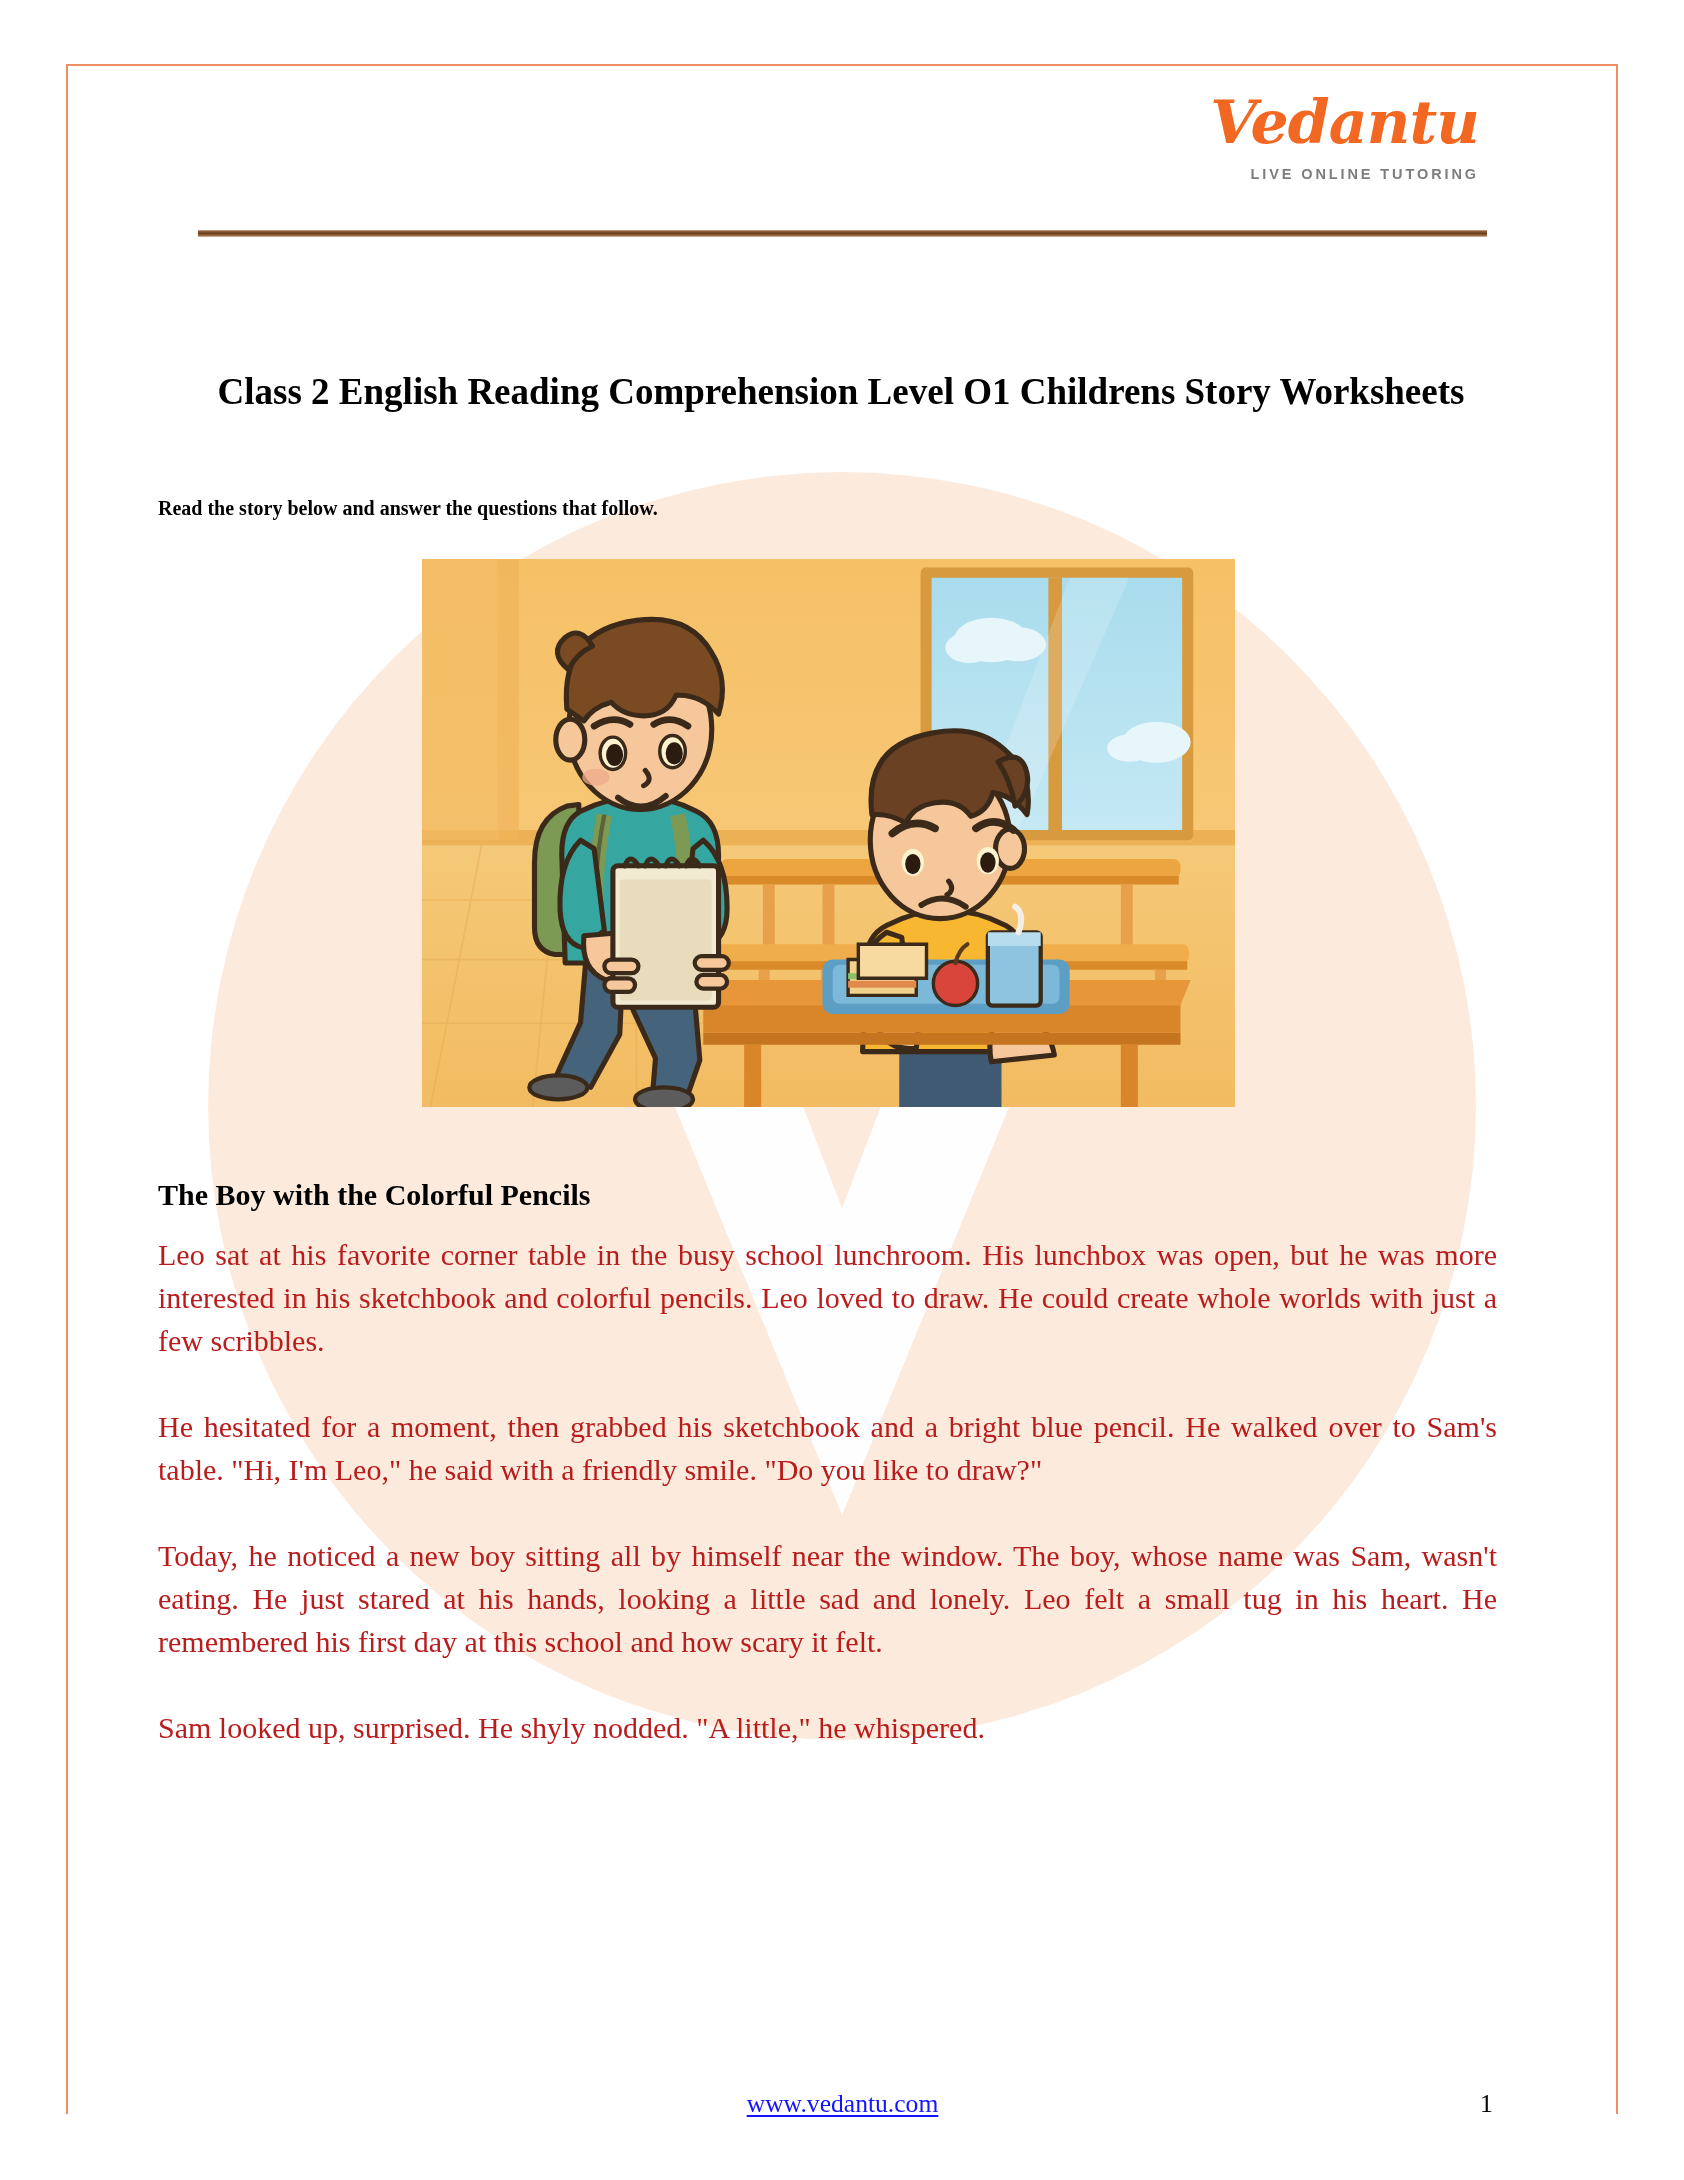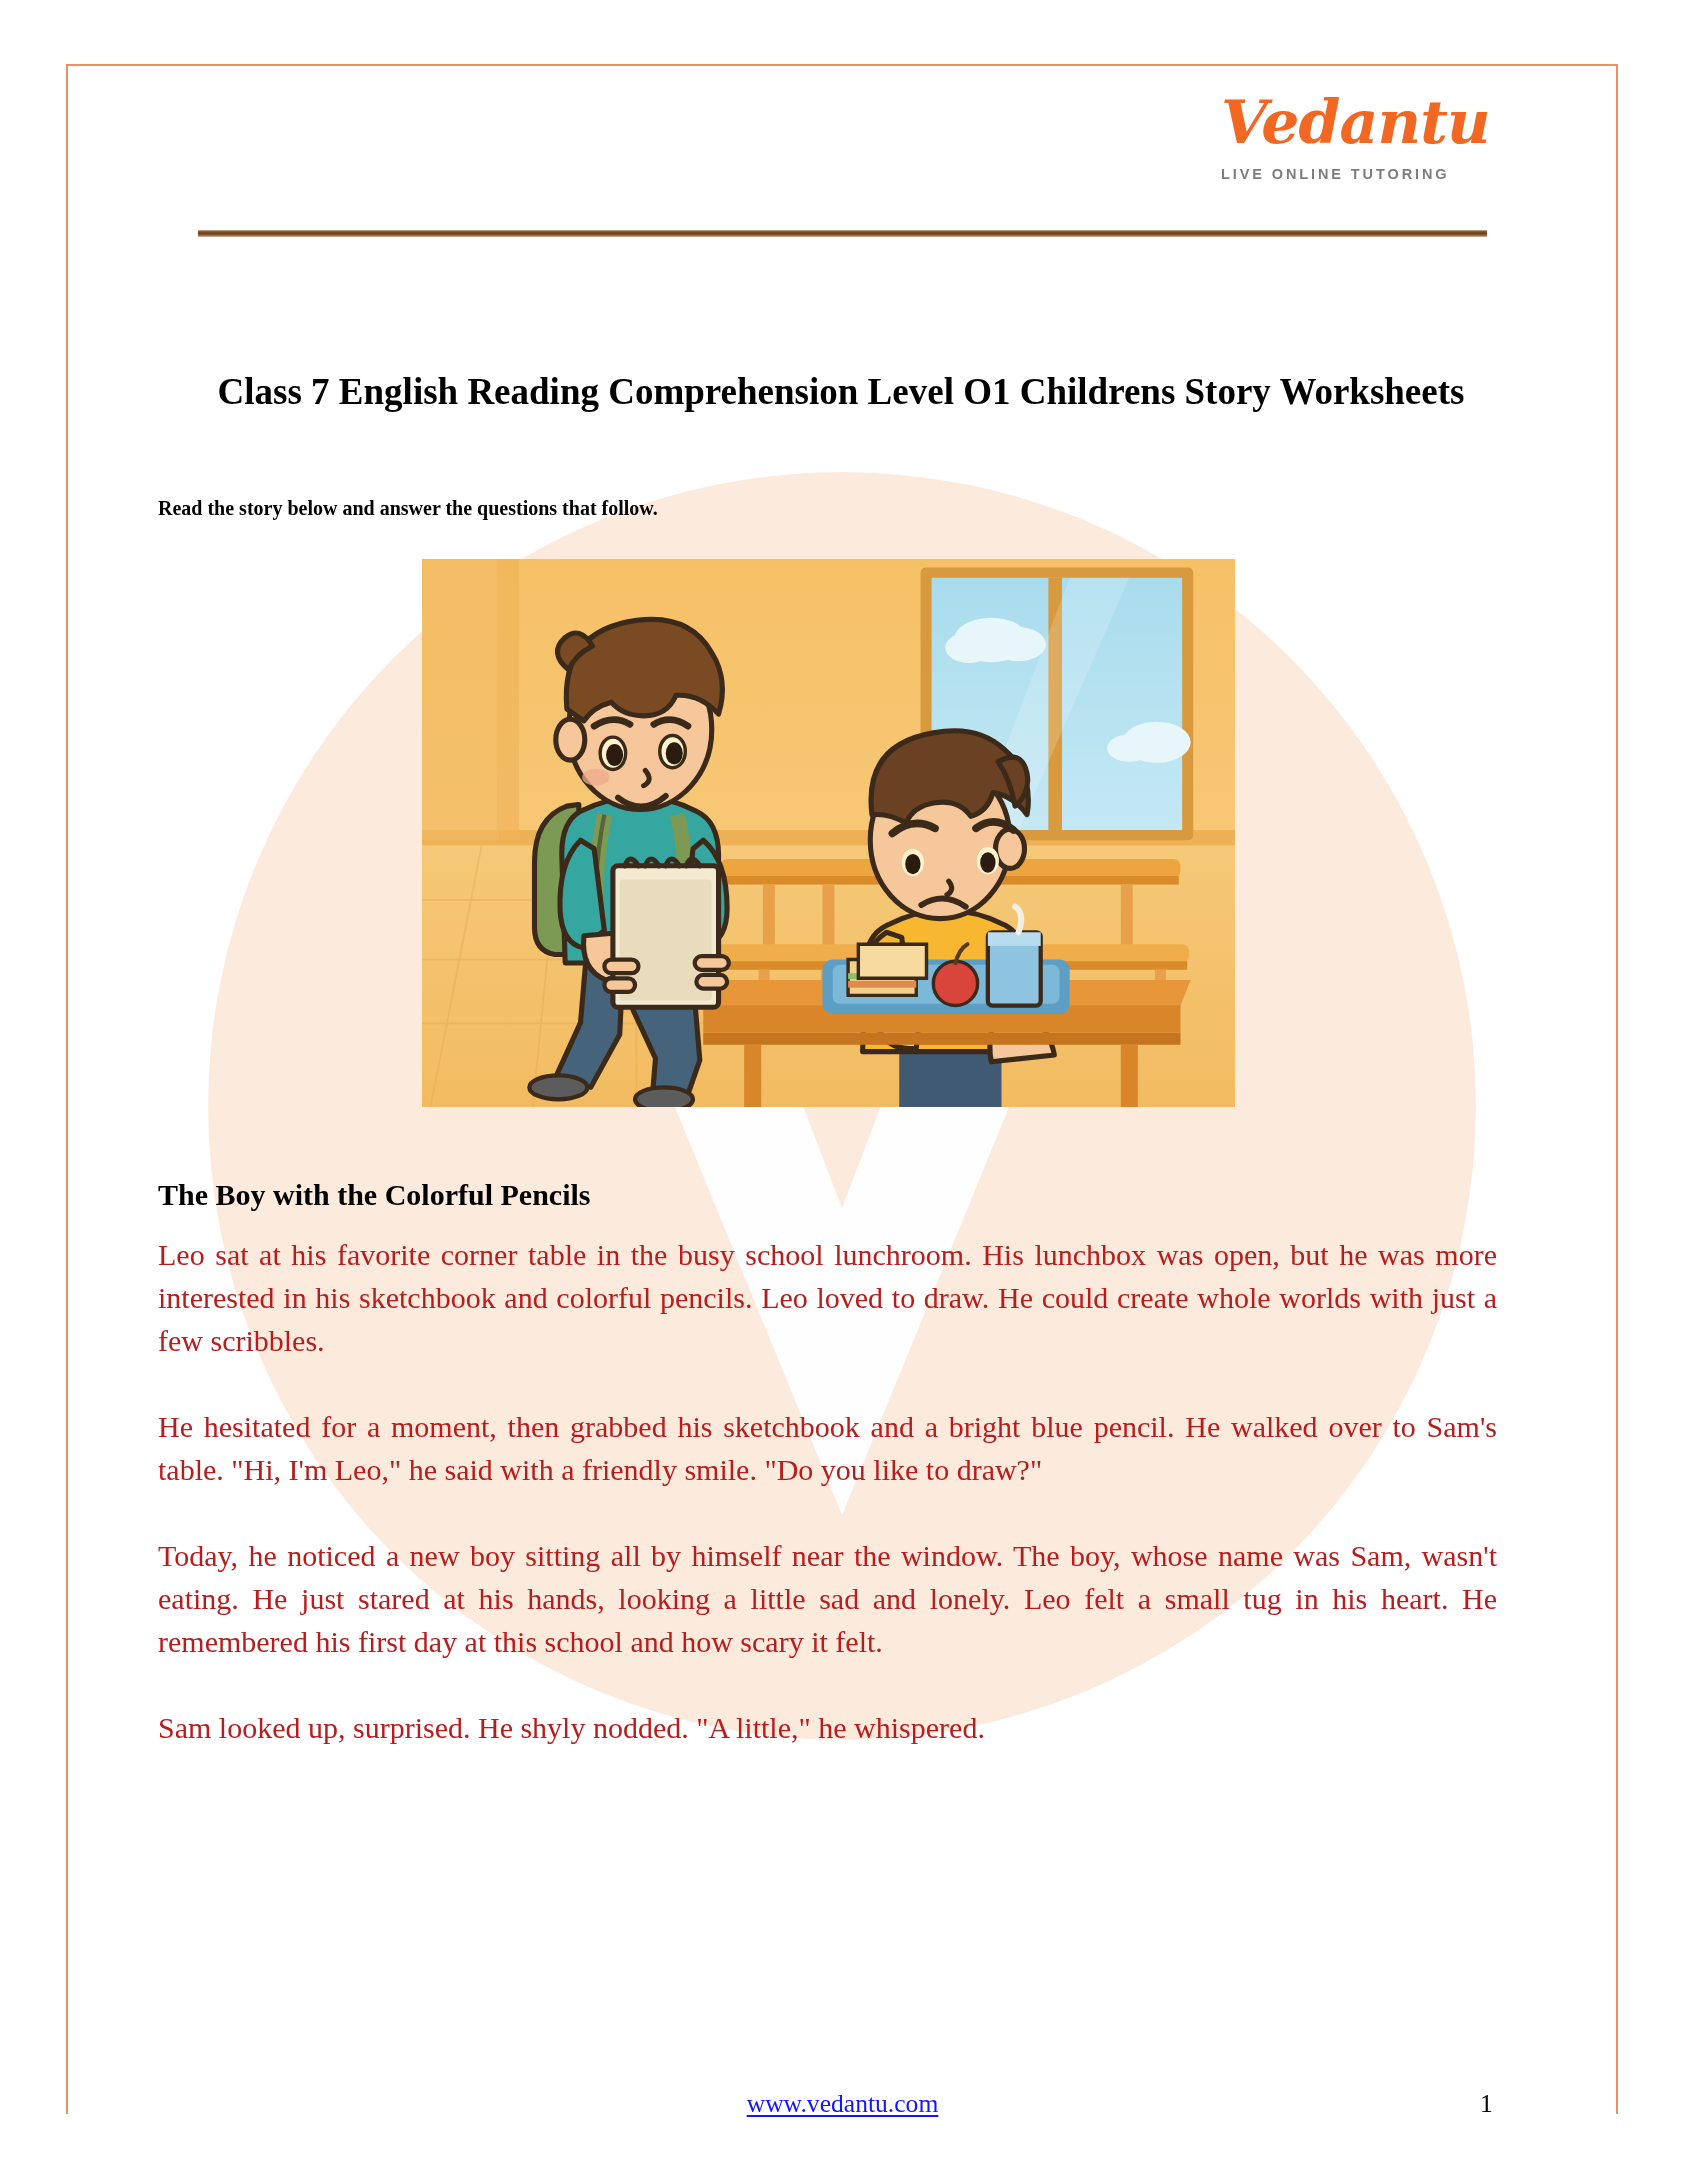--- a/index.html
+++ b/index.html
@@ -46,24 +46,24 @@
   
   #content {
     position: absolute;
     inset: 0;
     z-index: 2;
   }
 
   
   #header-logo {
     position: absolute;
-    right: 174px;
+    right: 206px;
     top: 92px;
     width: 290px;
-    text-align: left;
+    text-align: right;
   }
   .logo-word {
     font-family: "DejaVu Serif", serif;
     font-style: italic;
     font-weight: 700;
     font-size: 60px;
     line-height: 1.0;
     color: #f26722;
     letter-spacing: -0.9px;
     white-space: nowrap;
@@ -185,21 +185,21 @@
 
   <div id="content">
 
     <div id="header-logo">
       <div class="logo-word">Vedantu</div>
       <div class="logo-tag">LIVE ONLINE TUTORING</div>
     </div>
 
     <div id="header-rule"></div>
 
-    <h1 id="doc-title">Class 7 English Reading Comprehension Level O1 Childrens Story Worksheets</h1>
+    <h1 id="doc-title">Class 2 English Reading Comprehension Level O1 Childrens Story Worksheets</h1>
 
     <div id="instruction">Read the story below and answer the questions that follow.</div>
 
     <div id="illustration">
       <svg viewBox="0 0 954 643" xmlns="http://www.w3.org/2000/svg">
         <defs>
           <linearGradient id="wallG" x1="0" y1="0" x2="0" y2="1">
             <stop offset="0%" stop-color="#f6c066"></stop>
             <stop offset="100%" stop-color="#f8cf85"></stop>
           </linearGradient>

